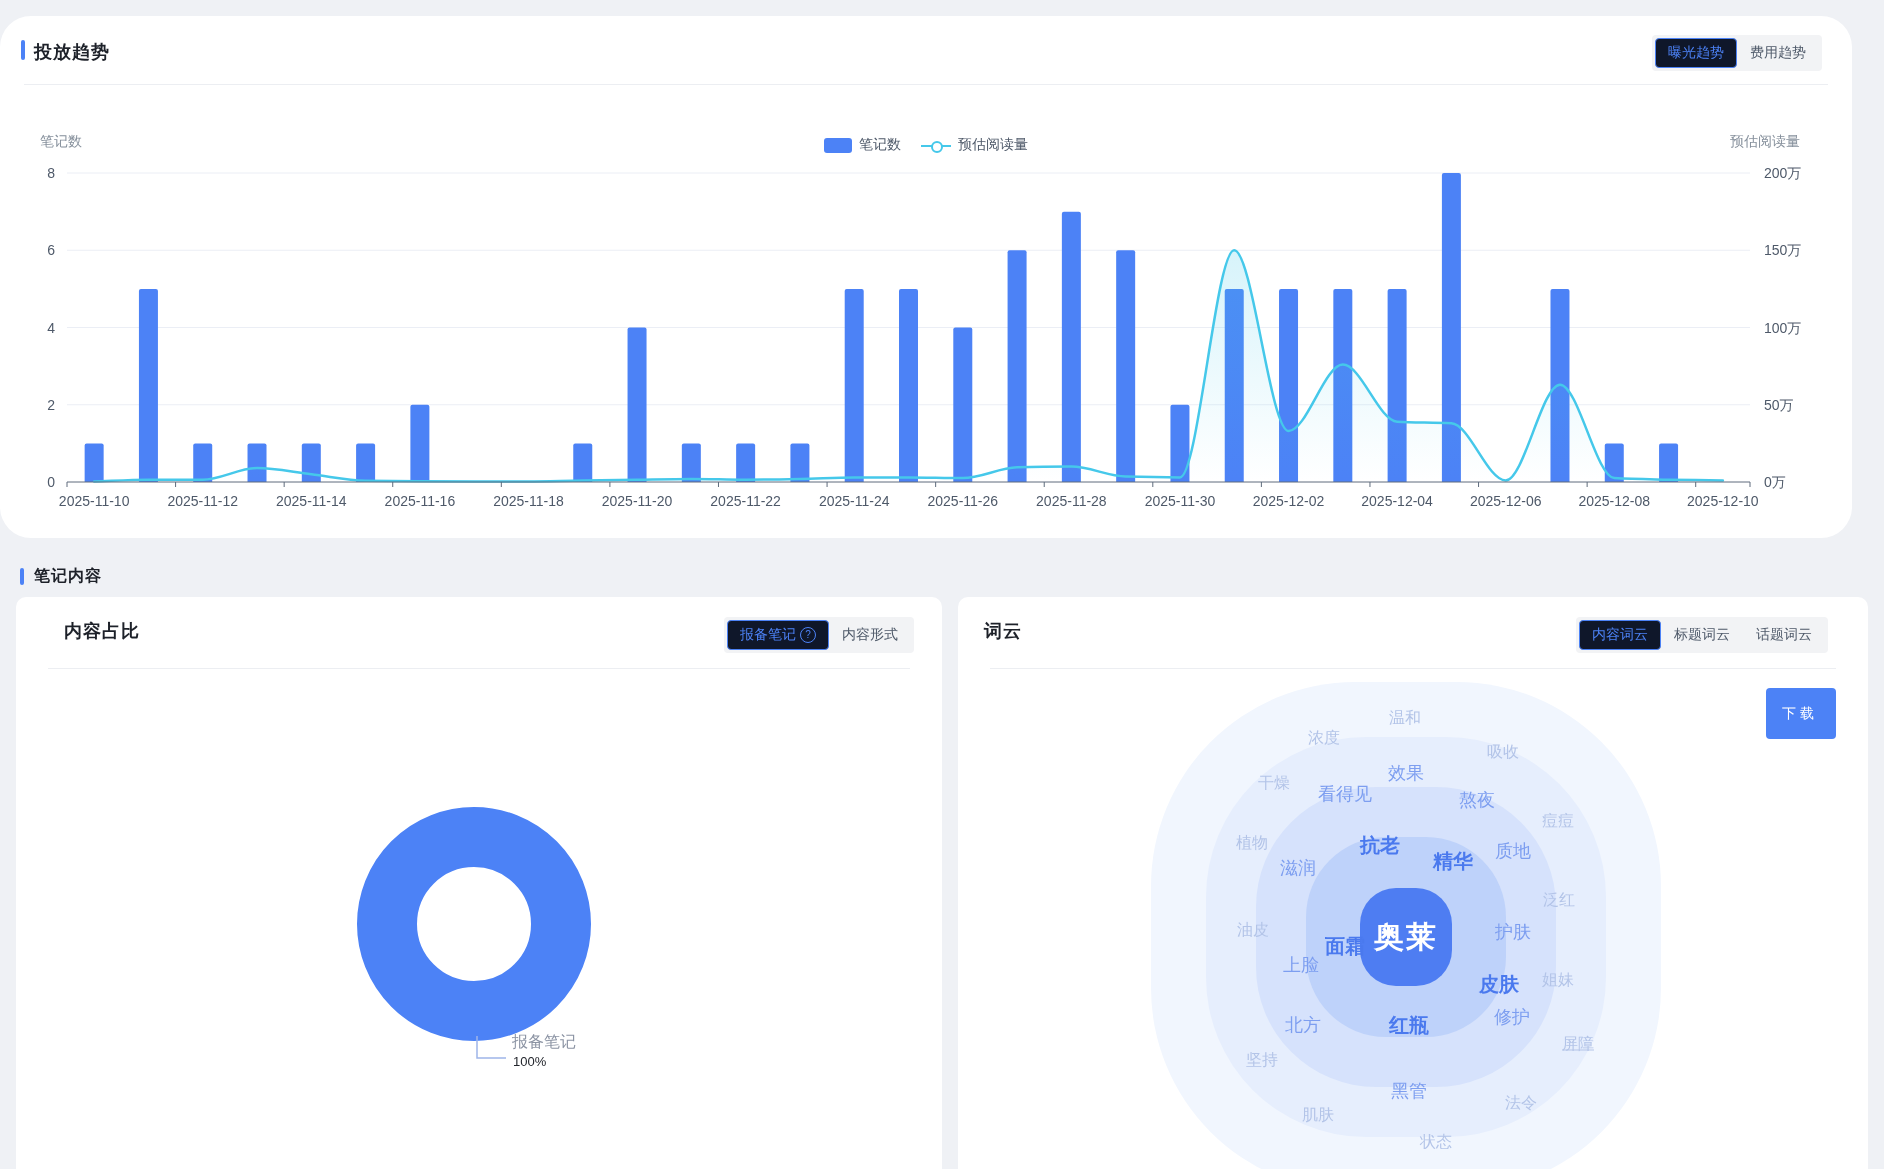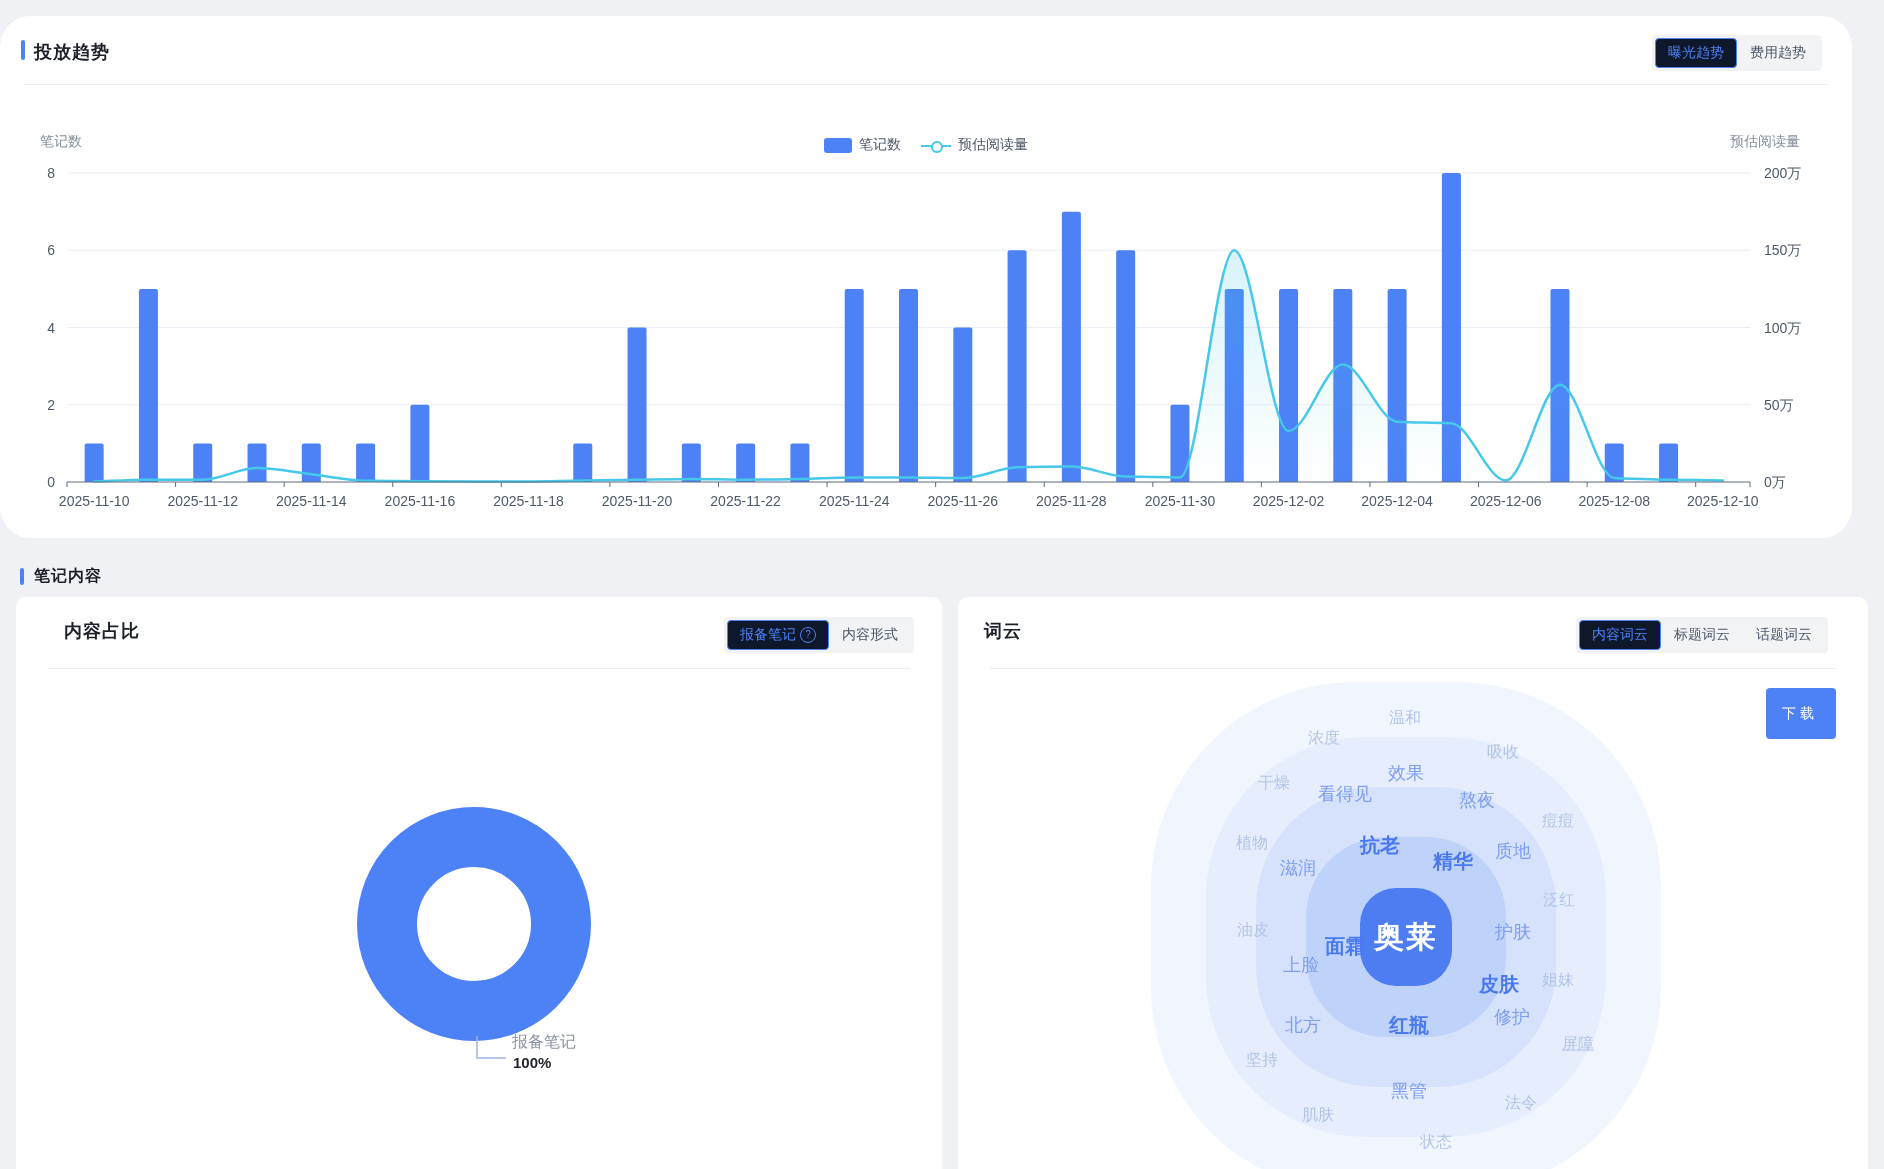--- a/index.html
+++ b/index.html
@@ -29,21 +29,21 @@
   .sw-line .ci{position:absolute;left:10px;top:3px;width:8px;height:8px;border:2px solid #45C8EA;background:#fff;border-radius:50%;}
   
   .section-head{position:absolute;left:20px;top:566px;display:flex;align-items:center;gap:10px;}
   .section-head .bar{width:4px;height:17px;border-radius:2px;background:#4C82F6;}
   .section-head .txt{font-size:16px;font-weight:bold;color:#1D2129;letter-spacing:1px;}
   
   #content-card{left:16px;top:597px;width:926px;height:620px;}
   #content-card .seg{right:28px;top:20px;}
   #content-card .card-title{left:48px;top:22px;}
   .donut-label{position:absolute;font-size:16px;color:#8B93A3;}
-  .donut-value{position:absolute;font-size:15px;font-weight:bold;color:#23262D;}
+  .donut-value{position:absolute;font-size:13px;font-weight:normal;color:#23262D;}
   
   #cloud-card{left:958px;top:597px;width:910px;height:620px;overflow:hidden;}
   #cloud-card .seg{right:40px;top:20px;}
   #cloud-card .card-title{left:26px;top:22px;}
   .dl-btn{position:absolute;right:32px;top:91px;width:70px;height:51px;background:#4C82F6;color:#fff;
     border:none;border-radius:4px;font-size:14px;letter-spacing:4px;padding-left:4px;cursor:pointer;
     font-family:inherit;display:flex;align-items:center;justify-content:center;}
   #cloud{position:absolute;inset:0;}
   .ring{position:absolute;transform:translate(-50%,-50%);}
   .word{position:absolute;transform:translate(-50%,-50%);white-space:nowrap;}

